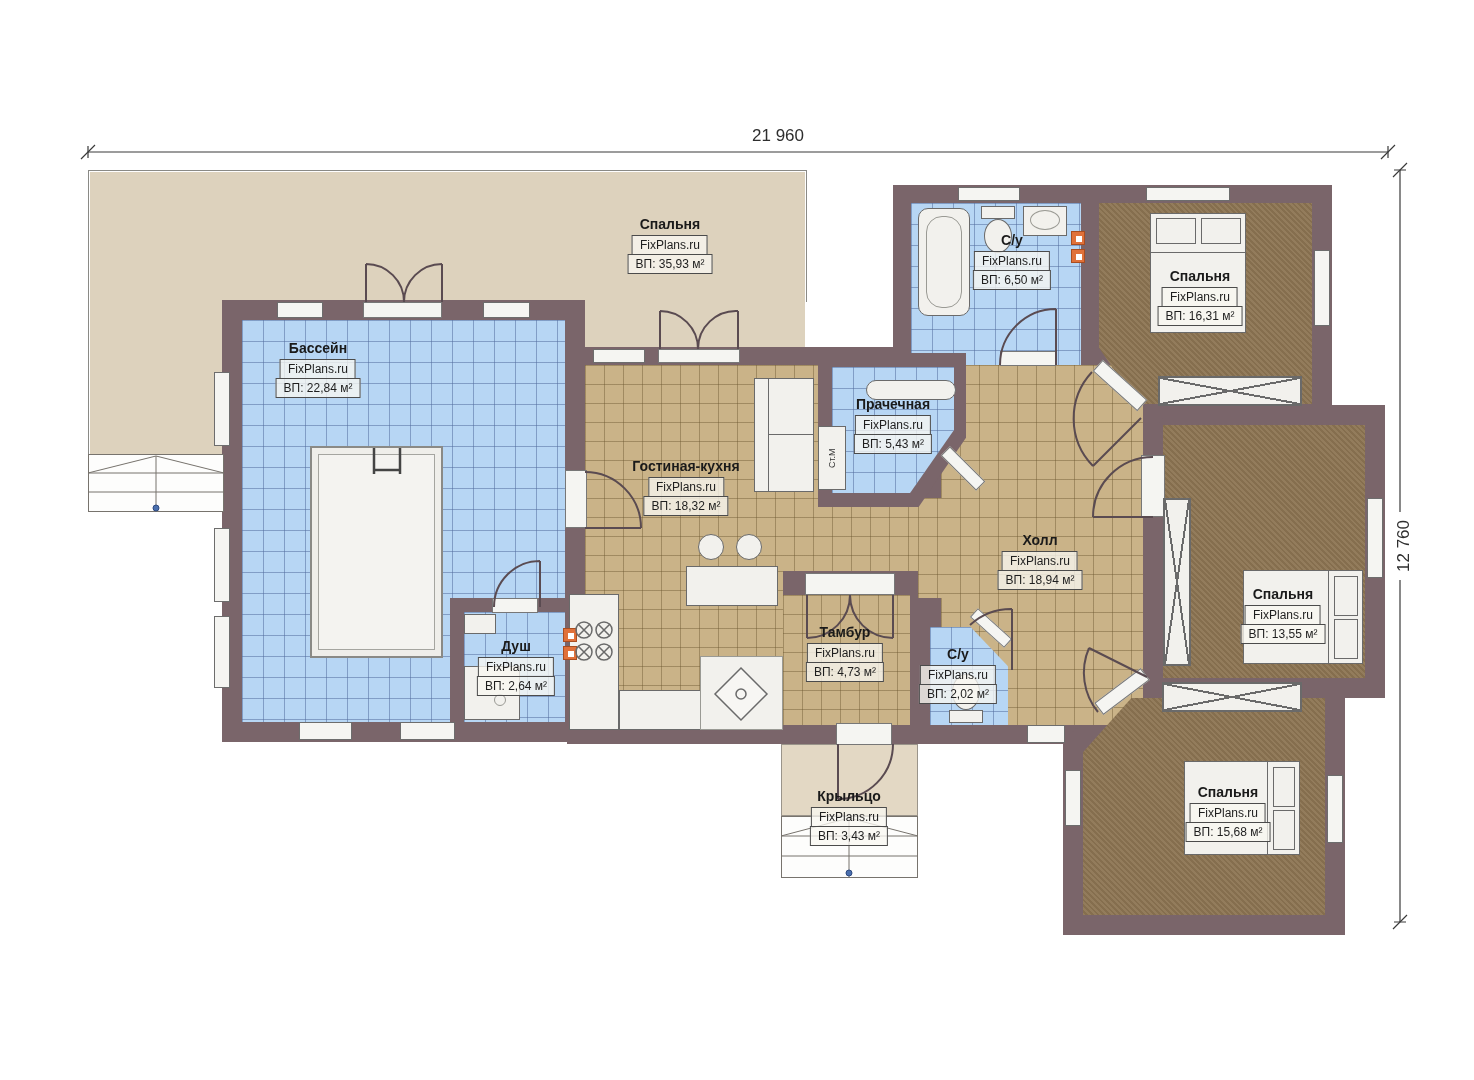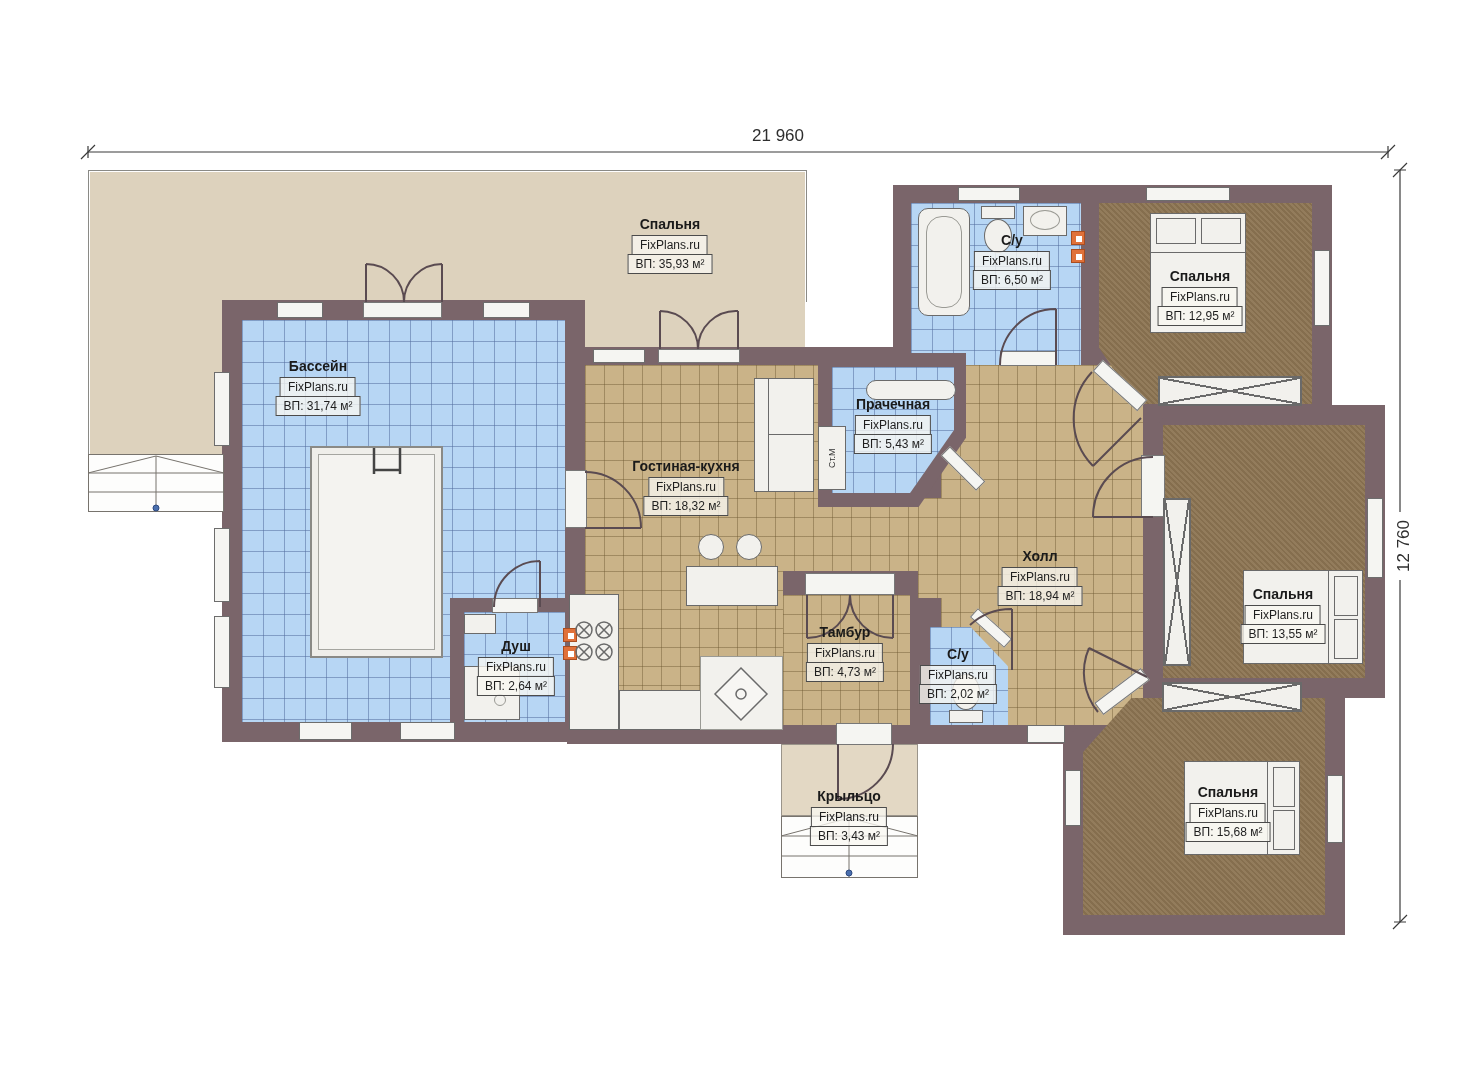--- a/index.html
+++ b/index.html
@@ -258,46 +258,46 @@
       <path d="M1393,177 L1407,163 M1393,929 L1407,915"></path>
       <path d="M1394,170 H1406 M1394,922 H1406"></path>
     </g>
   </svg>
 
   <div class="lbl" style="left:670px;top:216px">
     <div class="lbl-name">Спальня</div>
     <div class="lbl-box">FixPlans.ru</div>
     <div class="lbl-box">ВП: 35,93 м²</div>
   </div>
-  <div class="lbl" style="left:318px;top:358px">
+  <div class="lbl" style="left:318px;top:340px">
     <div class="lbl-name">Бассейн</div>
     <div class="lbl-box">FixPlans.ru</div>
-    <div class="lbl-box">ВП: 31,74 м²</div>
+    <div class="lbl-box">ВП: 22,84 м²</div>
   </div>
   <div class="lbl" style="left:1012px;top:232px">
     <div class="lbl-name">С/у</div>
     <div class="lbl-box">FixPlans.ru</div>
     <div class="lbl-box">ВП: 6,50 м²</div>
   </div>
   <div class="lbl" style="left:1200px;top:268px">
     <div class="lbl-name">Спальня</div>
     <div class="lbl-box">FixPlans.ru</div>
-    <div class="lbl-box">ВП: 12,95 м²</div>
+    <div class="lbl-box">ВП: 16,31 м²</div>
   </div>
   <div class="lbl" style="left:893px;top:396px">
     <div class="lbl-name">Прачечная</div>
     <div class="lbl-box">FixPlans.ru</div>
     <div class="lbl-box">ВП: 5,43 м²</div>
   </div>
   <div class="lbl" style="left:686px;top:458px">
     <div class="lbl-name">Гостиная-кухня</div>
     <div class="lbl-box">FixPlans.ru</div>
     <div class="lbl-box">ВП: 18,32 м²</div>
   </div>
-  <div class="lbl" style="left:1040px;top:548px">
+  <div class="lbl" style="left:1040px;top:532px">
     <div class="lbl-name">Холл</div>
     <div class="lbl-box">FixPlans.ru</div>
     <div class="lbl-box">ВП: 18,94 м²</div>
   </div>
   <div class="lbl" style="left:1283px;top:586px">
     <div class="lbl-name">Спальня</div>
     <div class="lbl-box">FixPlans.ru</div>
     <div class="lbl-box">ВП: 13,55 м²</div>
   </div>
   <div class="lbl" style="left:516px;top:638px">

